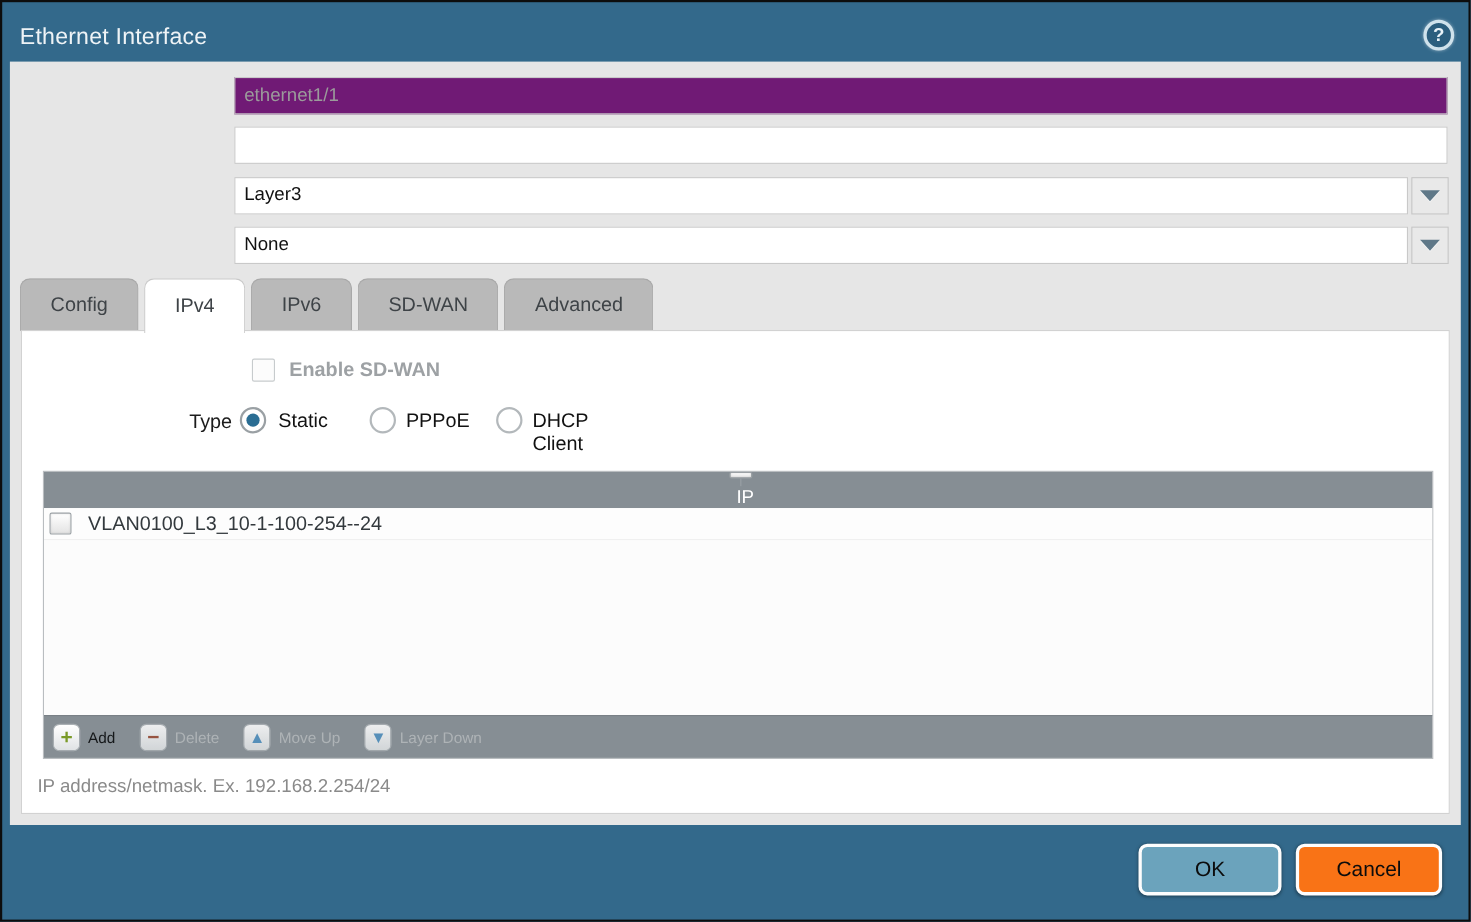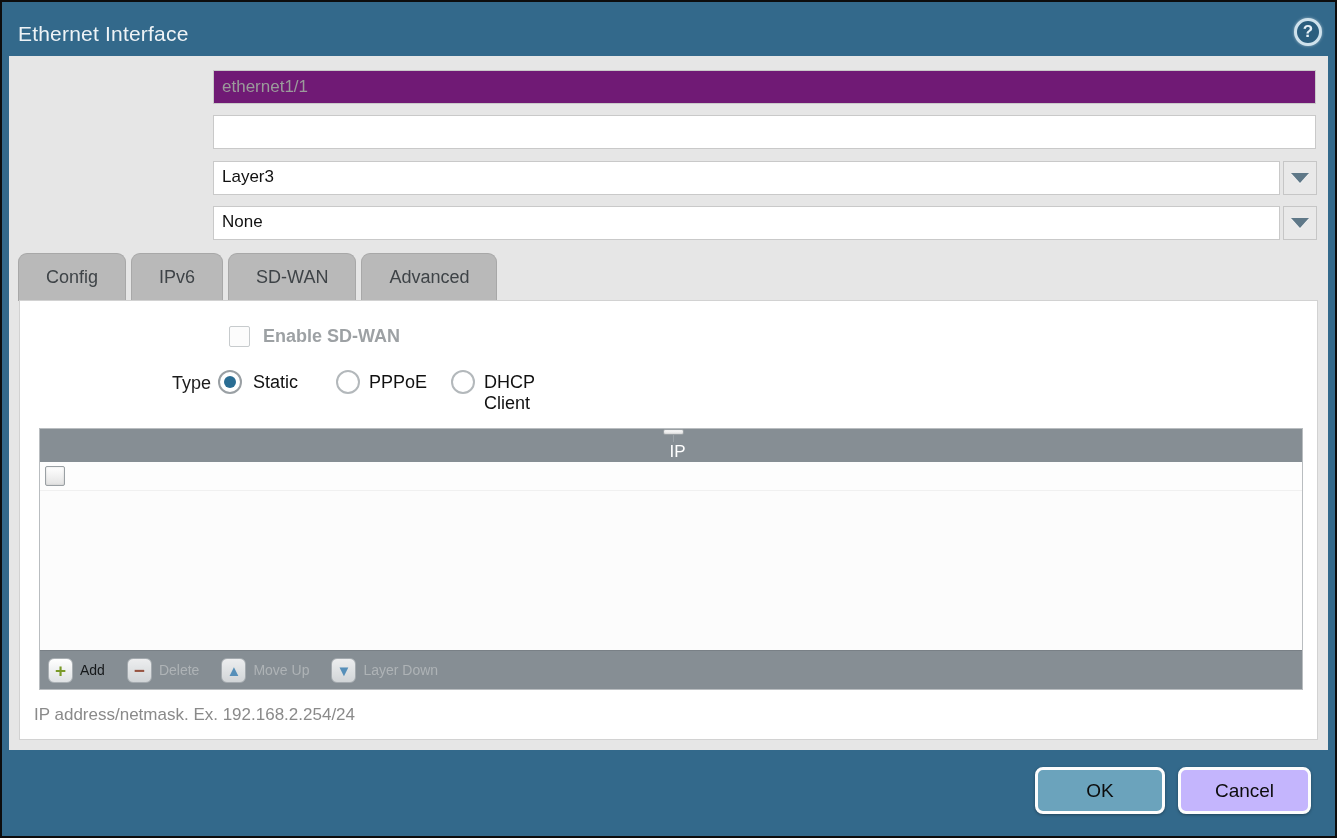--- a/index.html
+++ b/index.html
@@ -155,21 +155,21 @@
   .footbtn {
     position:absolute; top:765px; height:47px;
     border:3px solid #fdfdfd; border-radius:8px;
     font-family:"Liberation Sans",sans-serif;
     font-size:19px; color:#0c0c0c;
     display:flex; align-items:center; justify-content:center;
     cursor:pointer;
     box-shadow:0 1px 3px rgba(0,0,0,.35);
   }
   .ok-btn { left:1033px; width:130px; background:#6ba3bc; }
-  .cancel-btn { left:1176px; width:133px; background:#c4b5fd; }
+  .cancel-btn { left:1176px; width:133px; background:#f97316; }
 </style>
 </head>
 <body>
 
 <div class="dialog">
 
   <div class="titlebar">
     <div class="title">Ethernet Interface</div>
     <div class="help-btn">
       <span>?</span>
@@ -199,20 +199,21 @@
     <div class="frow row-netflow">
 
       <div class="ddvalue">None</div>
       <div class="ddbtn">
         <div class="tri"></div>
       </div>
     </div>
 
     <div class="tabs">
       <div class="tab">Config</div>
+      <div class="tab active">IPv4</div>
       <div class="tab">IPv6</div>
       <div class="tab">SD-WAN</div>
       <div class="tab">Advanced</div>
     </div>
 
     <div class="panel">
 
       <div class="sdwan-row">
         <div class="cbox disabled"></div>
         <div class="lbl">Enable SD-WAN</div>
@@ -233,20 +234,21 @@
 
       <div class="iptable">
         <div class="thead">
           <div class="cbox"></div>
           <div class="colsep"></div>
           <div class="coltitle">IP</div>
         </div>
         <div class="tbody">
           <div class="trow">
             <div class="cbox"></div>
+            <div class="cell">VLAN0100_L3_10-1-100-254--24</div>
           </div>
         </div>
 
         <div class="tbar">
           <div class="tbtn enabled">
             <div class="ico plus">+</div>
             <div class="tlbl">Add</div>
           </div>
           <div class="tbtn disabled">
             <div class="ico minus">−</div>

